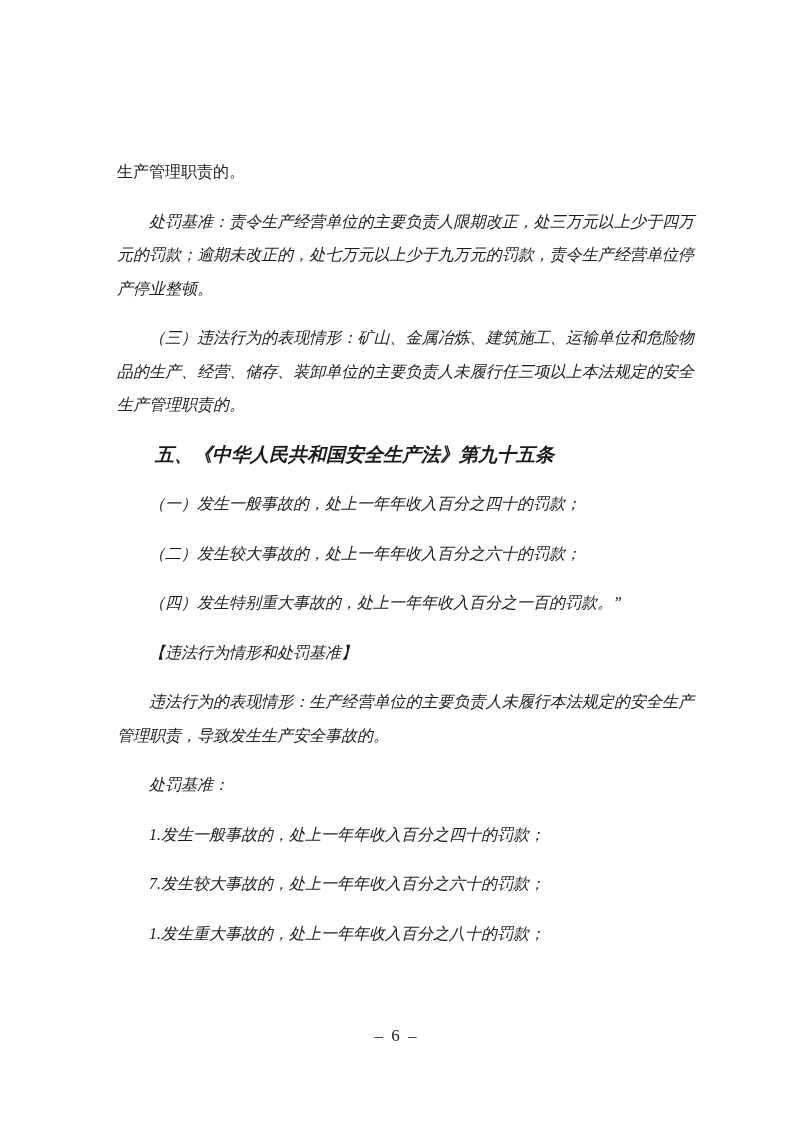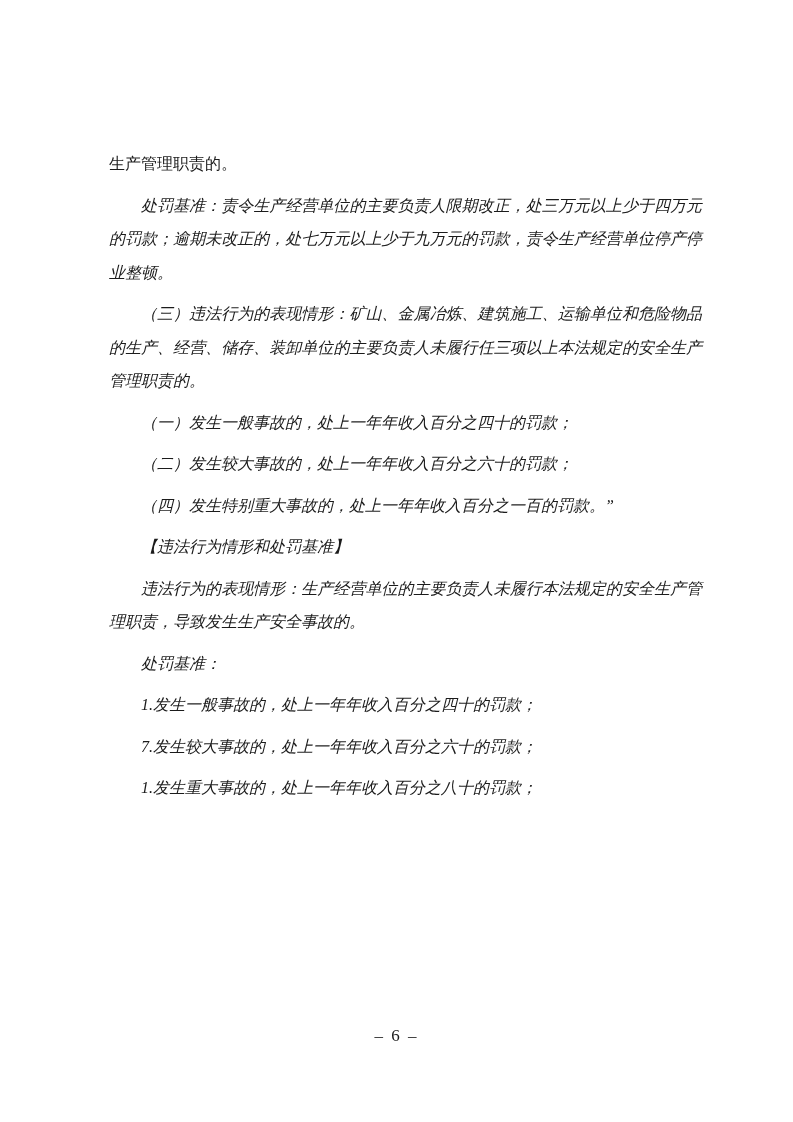--- a/index.html
+++ b/index.html
@@ -16,21 +16,21 @@
     font-family: "Liberation Serif", "DejaVu Serif", serif;
     color: #1b1b1b;
   }
   .doc-body {
     position: absolute;
     left: 101px;
     top: 139px;
     width: 609px;
   }
   .doc-body p {
-    margin: 8px;
+    margin: 16px;
     font-size: 16px;
     line-height: 33.5px;
     text-align: justify;
     text-justify: inter-ideograph;
     word-break: break-all;
   }
   .doc-body p.indent {
     text-indent: 32px;
     font-style: italic;
   }
@@ -54,20 +54,21 @@
   }
 </style>
 </head>
 <body>
 
 <div class="page">
   <div class="doc-body" id="doc-body">
       <p class="body">生产管理职责的。</p>
       <p class="body indent">处罚基准：责令生产经营单位的主要负责人限期改正，处三万元以上少于四万元的罚款；逾期未改正的，处七万元以上少于九万元的罚款，责令生产经营单位停产停业整顿。</p>
       <p class="body indent">（三）违法行为的表现情形：矿山、金属冶炼、建筑施工、运输单位和危险物品的生产、经营、储存、装卸单位的主要负责人未履行任三项以上本法规定的安全生产管理职责的。</p>
+      <p class="heading indent">五、《中华人民共和国安全生产法》第九十五条</p>
       <p class="body indent">（一）发生一般事故的，处上一年年收入百分之四十的罚款；</p>
       <p class="body indent">（二）发生较大事故的，处上一年年收入百分之六十的罚款；</p>
       <p class="body indent">（四）发生特别重大事故的，处上一年年收入百分之一百的罚款。”</p>
       <p class="body indent">【违法行为情形和处罚基准】</p>
       <p class="body indent">违法行为的表现情形：生产经营单位的主要负责人未履行本法规定的安全生产管理职责，导致发生生产安全事故的。</p>
       <p class="body indent">处罚基准：</p>
       <p class="body indent">1.发生一般事故的，处上一年年收入百分之四十的罚款；</p>
       <p class="body indent">7.发生较大事故的，处上一年年收入百分之六十的罚款；</p>
       <p class="body indent">1.发生重大事故的，处上一年年收入百分之八十的罚款；</p>
     </div>

